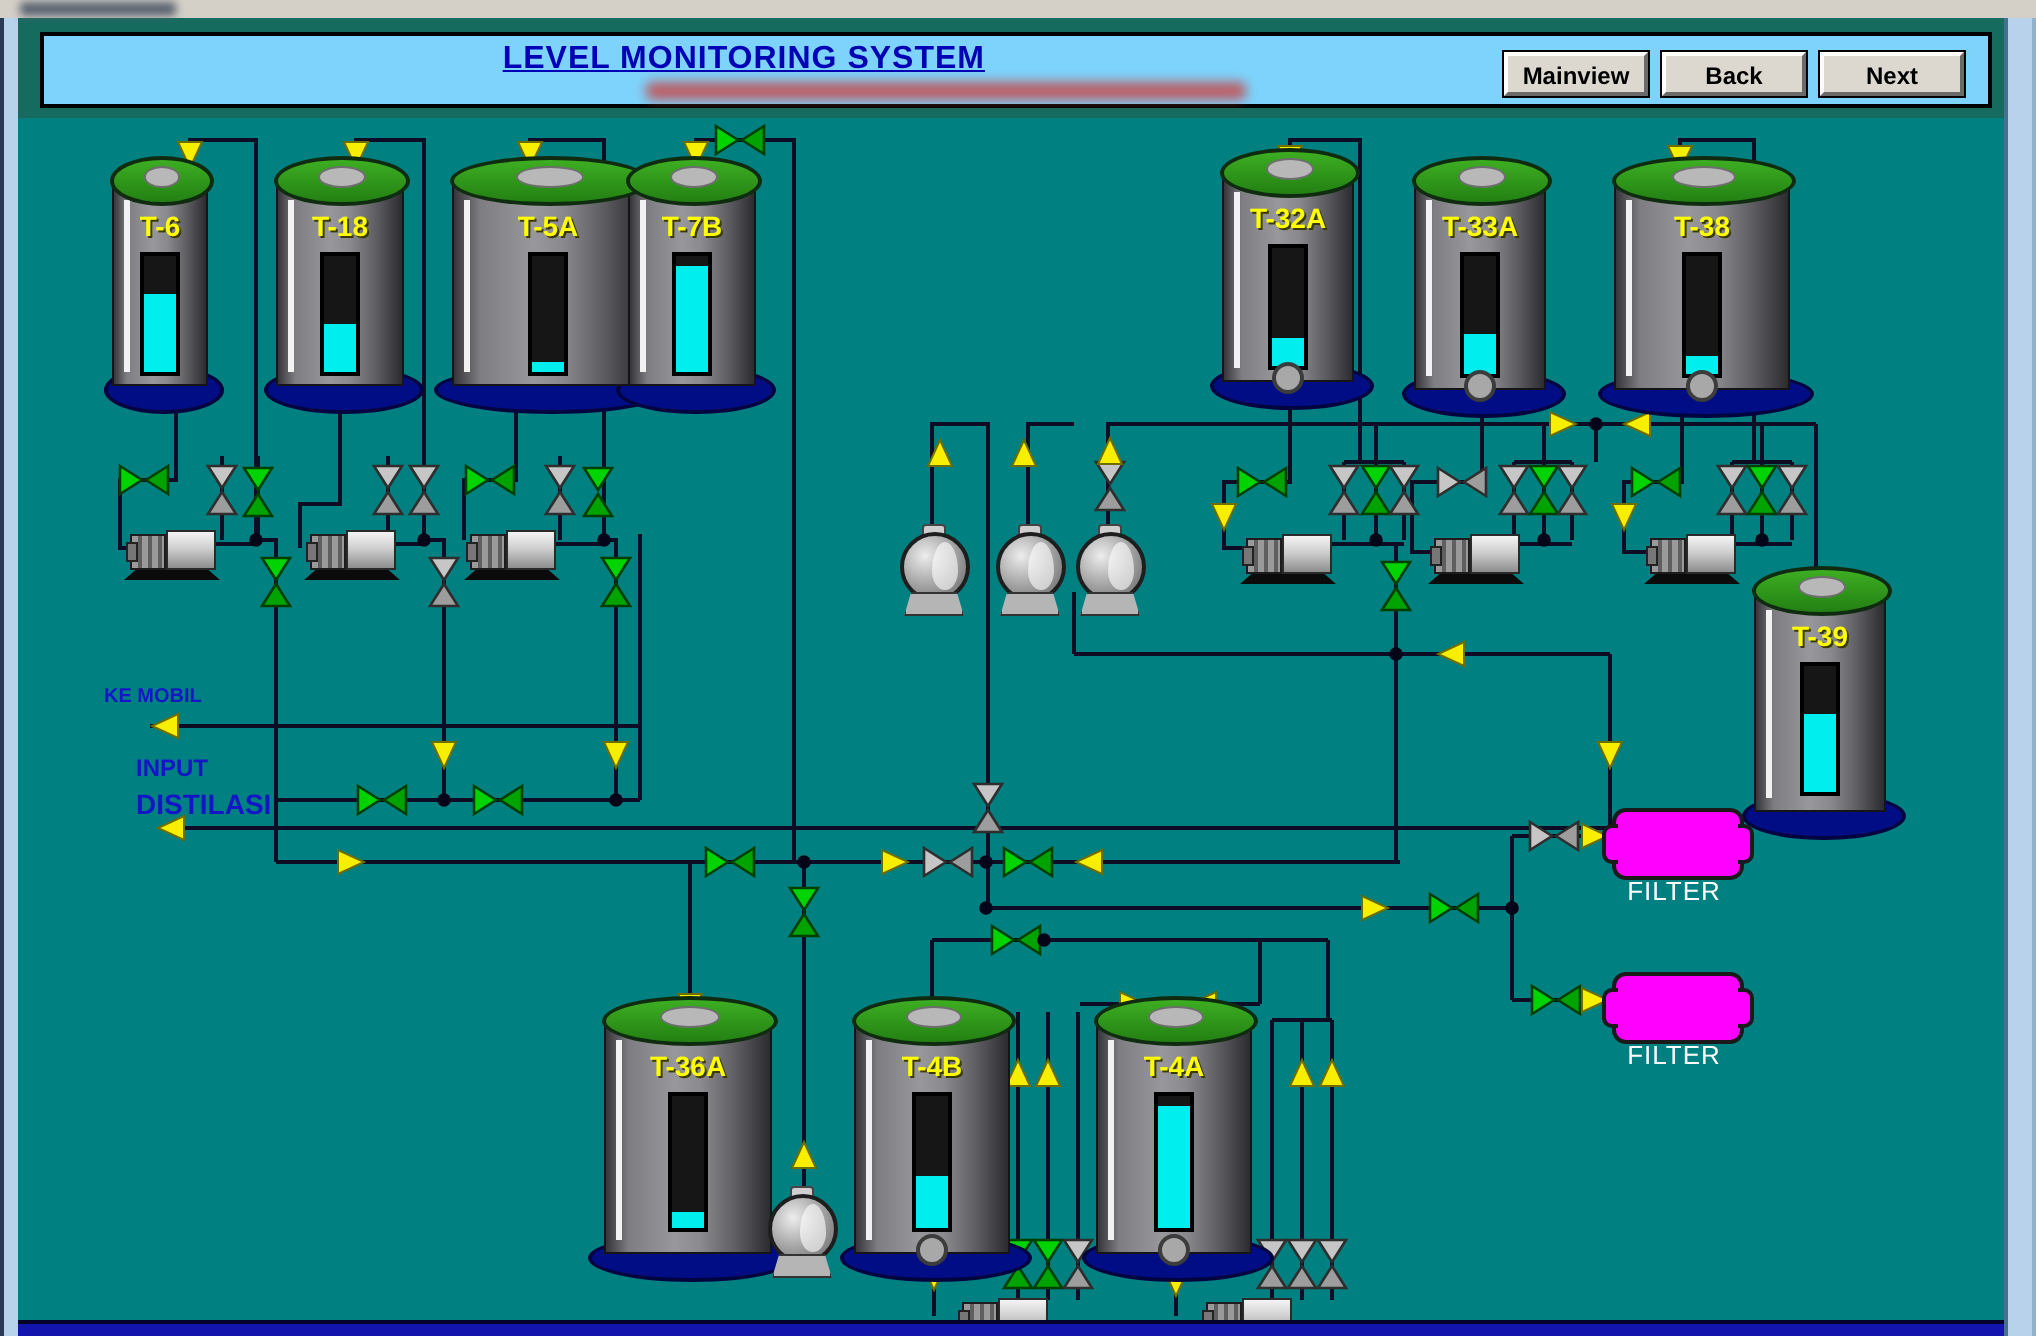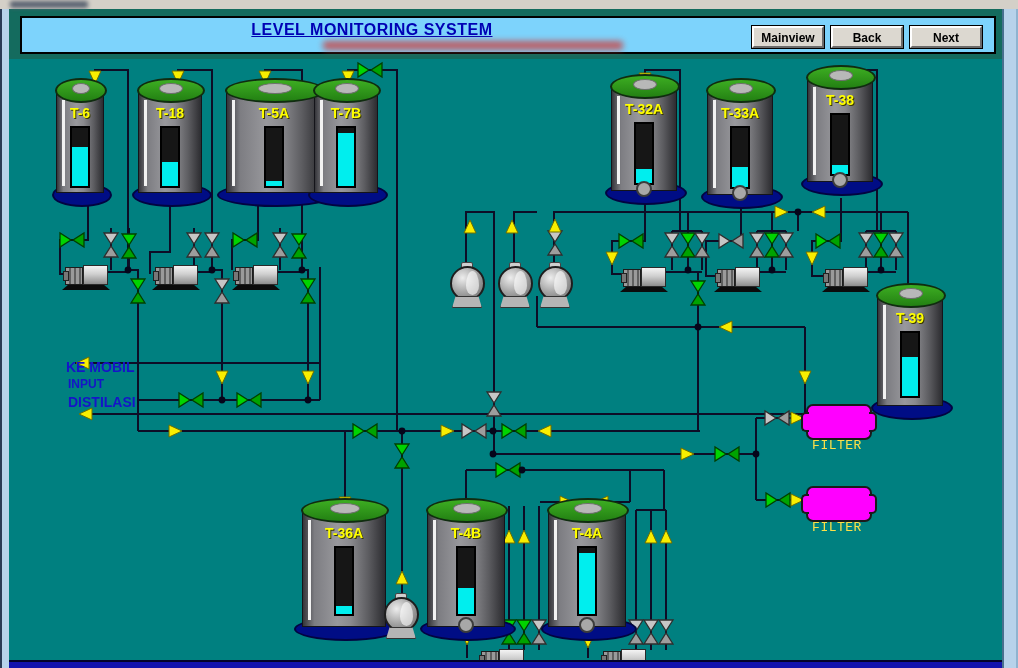--- a/index.html
+++ b/index.html
@@ -58,21 +58,21 @@
      background:radial-gradient(circle at 34% 32%,#ededed 0%,#a7a7a7 48%,#636363 100%);}
   .ball-shine{position:absolute;left:46%;top:10%;width:42%;height:78%;background:rgba(255,255,255,.6);border-radius:50% 50% 50% 50%/60% 60% 40% 40%;}
   .ball-cap{position:absolute;left:13px;top:0;width:10px;height:6px;background:#cfcfcf;border:1px solid #444;border-radius:2px;}
   .ball-foot{position:absolute;left:4px;bottom:0;width:28px;height:10px;background:#b5b5b5;border:1px solid #333;
      clip-path:polygon(12% 0,88% 0,100% 100%,0 100%);}
   
   .filter{position:absolute;width:62px;height:32px;background:#ff00ff;border:2px solid #1a1a1a;border-radius:7px;z-index:6;}
   .filter:before,.filter:after{content:"";position:absolute;top:6px;width:6px;height:16px;background:#ff00ff;border:2px solid #1a1a1a;}
   .filter:before{left:-7px;border-radius:5px 0 0 5px;border-right:none;}
   .filter:after{right:-7px;border-radius:0 5px 5px 0;border-left:none;}
-  .filter-label{position:absolute;width:80px;text-align:center;font-size:13px;color:#fde047;z-index:6;letter-spacing:.5px;font-family:Liberation Mono, monospace;}
+  .filter-label{position:absolute;width:80px;text-align:center;font-size:13px;color:#ffffff;z-index:6;letter-spacing:.5px;}
   
   .map-label{position:absolute;color:#1515c8;font-weight:bold;z-index:6;}
 </style>
 </head>
 <body>
 
 <div id="screen">
 
   <div class="strip-top">
     <div class="redacted-wintitle"></div>
@@ -458,21 +458,21 @@
           <div class="tank-body"></div>
           <div class="tank-stripe"></div>
           <div class="tank-top"></div>
           <div class="tank-cap"></div>
           <div class="tank-label">T-33A</div>
           <div class="tank-gauge" style="height: 59px;">
             <div class="gauge-fill" style="height: 34%;"></div>
           </div>
           <div class="tank-manhole"></div>
         </div>
-        <div class="tank" style="left: 807px; top: 75px; width: 66px; height: 116px;">
+        <div class="tank" style="left: 807px; top: 88px; width: 66px; height: 116px; padding-left: 22px;">
           <div class="tank-base"></div>
           <div class="tank-body"></div>
           <div class="tank-stripe"></div>
           <div class="tank-top"></div>
           <div class="tank-cap"></div>
           <div class="tank-label">T-38</div>
           <div class="tank-gauge" style="height: 59px;">
             <div class="gauge-fill" style="height: 15%;"></div>
           </div>
           <div class="tank-manhole"></div>
@@ -589,18 +589,18 @@
           <div class="ball">
             <div class="ball-shine"></div>
           </div>
           <div class="ball-foot"></div>
         </div>
         <div class="filter" style="left: 806px; top: 404px;"></div>
         <div class="filter-label" style="left: 797px; top: 438px;">FILTER</div>
         <div class="filter" style="left: 806px; top: 486px;"></div>
         <div class="filter-label" style="left: 797px; top: 520px;">FILTER</div>
       </div>
-    <div class="map-label" style="left:66px;top:343px;font-size:14px;margin-top:16px;">KE MOBIL</div>
+    <div class="map-label" style="left:52px;top:343px;font-size:10px;">KE MOBIL</div>
     <div class="map-label" style="left:68px;top:377px;font-size:12px;">INPUT</div>
     <div class="map-label" style="left:68px;top:394px;font-size:14px;">DISTILASI</div>
   </div>
 
 </div>
 
 </body></html>

